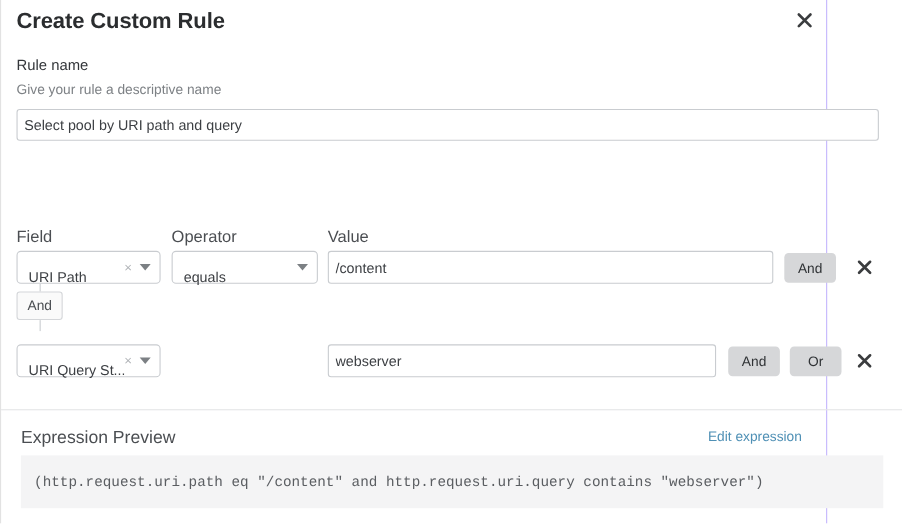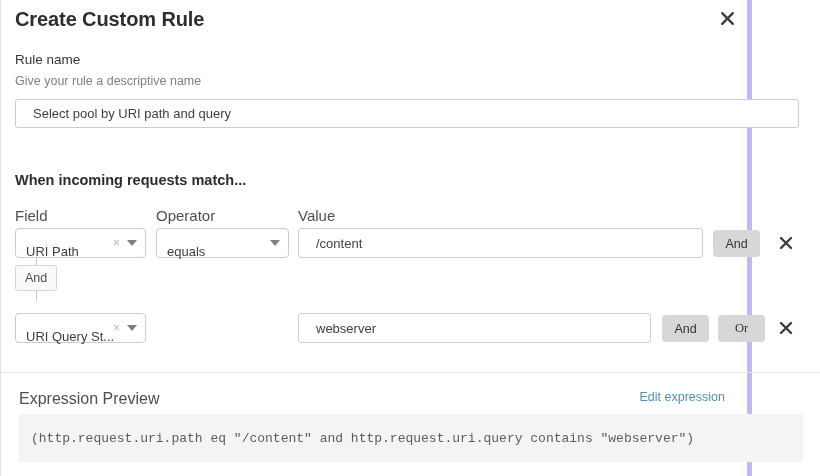--- a/index.html
+++ b/index.html
@@ -14,21 +14,21 @@
     color: #2f3133;
     overflow: hidden;
   }
   .modal {
     position: relative;
     width: 752px;
     height: 476px;
     box-sizing: border-box;
     background: #ffffff;
     border-left: 1px solid #e2e2e2;
-    border-right: 5px solid #c4b5fd;
+    border-right: 1px solid #c4b5fd;
   }
   .close-btn {
     position: absolute;
     top: 6px;
     right: 8px;
     width: 24px;
     height: 24px;
     display: flex;
     align-items: center;
     justify-content: center;
@@ -69,21 +69,21 @@
   }
 
   .text-input {
     box-sizing: border-box;
     border: 1px solid #c9ccd0;
     border-radius: 3px;
     background: #ffffff;
     font-family: "Liberation Sans", sans-serif;
     font-size: 13px;
     color: #3c3f43;
-    padding: 0 17px;
+    padding: 0 6px;
     outline: none;
   }
   .name-input {
     position: absolute;
     left: 14px;
     top: 99px;
     width: 784px;
     height: 29px;
     line-height: 27px;
   }
@@ -174,21 +174,21 @@
     color: #303336;
     font-family: "Liberation Sans", sans-serif;
     font-size: 12.5px;
     cursor: pointer;
     display: flex;
     align-items: center;
     justify-content: center;
   }
   .row-1 .and-btn { left: 712px; top: 2px; width: 47px; }
   .row-2 .and-btn { left: 661px; top: 2px; width: 47px; }
-  .row-2 .or-btn  { left: 717px; top: 2px; width: 47px; font-family: Liberation Serif, serif; }
+  .row-2 .or-btn  { left: 717px; top: 2px; width: 47px; }
 
   .remove-x {
     position: absolute;
     left: 774px;
     top: 2px;
     width: 22px;
     height: 26px;
     display: flex;
     align-items: center;
     justify-content: center;
@@ -284,21 +284,20 @@
   <div class="close-btn">
     <svg width="15" height="15" viewBox="0 0 15 15" aria-hidden="true">
       <path d="M2.2 2.2 L12.8 12.8 M12.8 2.2 L2.2 12.8" stroke="#3b3d3f" stroke-width="2.4" stroke-linecap="round"></path>
     </svg>
   </div>
 
   <div class="label-strong field-name-label">Rule name</div>
   <div class="label-help field-name-help">Give your rule a descriptive name</div>
   <input class="text-input name-input" type="text" value="Select pool by URI path and query" style="">
 
-  <div class="section-heading">When incoming requests match...</div>
 
   <div class="col-label c1">Field</div>
   <div class="col-label c2">Operator</div>
   <div class="col-label c3">Value</div>
 
   <div class="row row-1">
     <div class="select field-select">
       <span class="sel-text">URI Path</span>
       <span class="clear-x">×</span>
       <span class="caret"></span>

